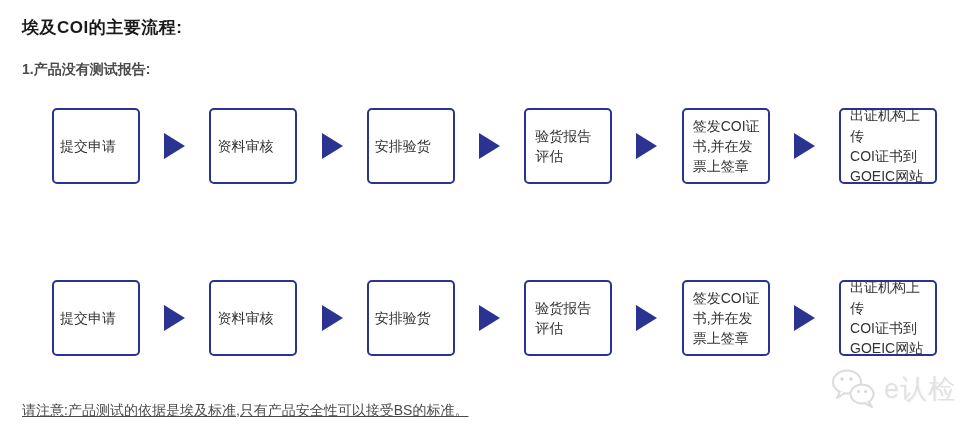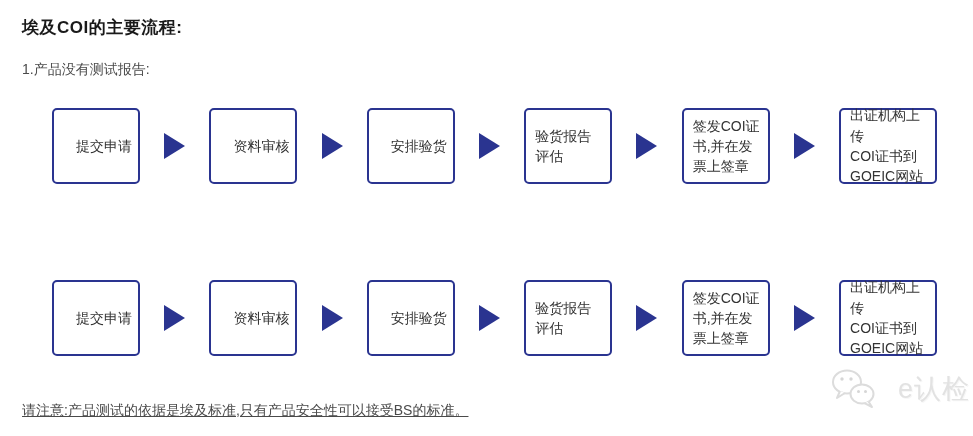--- a/index.html
+++ b/index.html
@@ -23,20 +23,21 @@
     font-weight: 700;
     color: var(--title-text, #1a1a1a);
     letter-spacing: 0.5px;
   }
 
   .section-label {
     position: absolute;
     left: 22px;
     font-size: 14px;
     color: var(--body-text, #4a4a4a);
+    font-weight: bold;
   }
   .section-label.s1 { top: 61px; }
   .section-label.s2 { top: 227px; }
 
   .flow-row {
     position: absolute;
     left: 52px;
     width: 885px;
     height: 76px;
     display: flex;
@@ -44,21 +45,21 @@
   }
   .flow-row.r1 { top: 108px; }
   .flow-row.r2 { top: 280px; }
 
   .flow-box {
     border: 2px solid var(--accent, #2a3490);
     border-radius: 5px;
     background: #ffffff;
     display: flex;
     align-items: center;
-    justify-content: flex-end;
+    justify-content: flex-start;
     flex: 0 0 auto;
     width: 88px;
     height: 76px;
     padding: 2px 6px;
   }
   .flow-box .box-label {
     font-size: 14px;
     line-height: 1.5;
     color: var(--box-text, #333333);
     white-space: pre-line;
@@ -89,21 +90,21 @@
     color: var(--body-text, #4a4a4a);
     text-decoration: underline;
   }
 
   .watermark {
     position: absolute;
     left: 830px;
     top: 368px;
     display: flex;
     align-items: center;
-    gap: 20px;
+    gap: 6px;
   }
   .watermark-text {
     font-size: 27px;
     letter-spacing: 1px;
     color: var(--watermark-text, #e2e2e2);
     text-shadow: 1px 1px 0 #f7f7f7;
   }
 </style>
 </head>
 <body>

